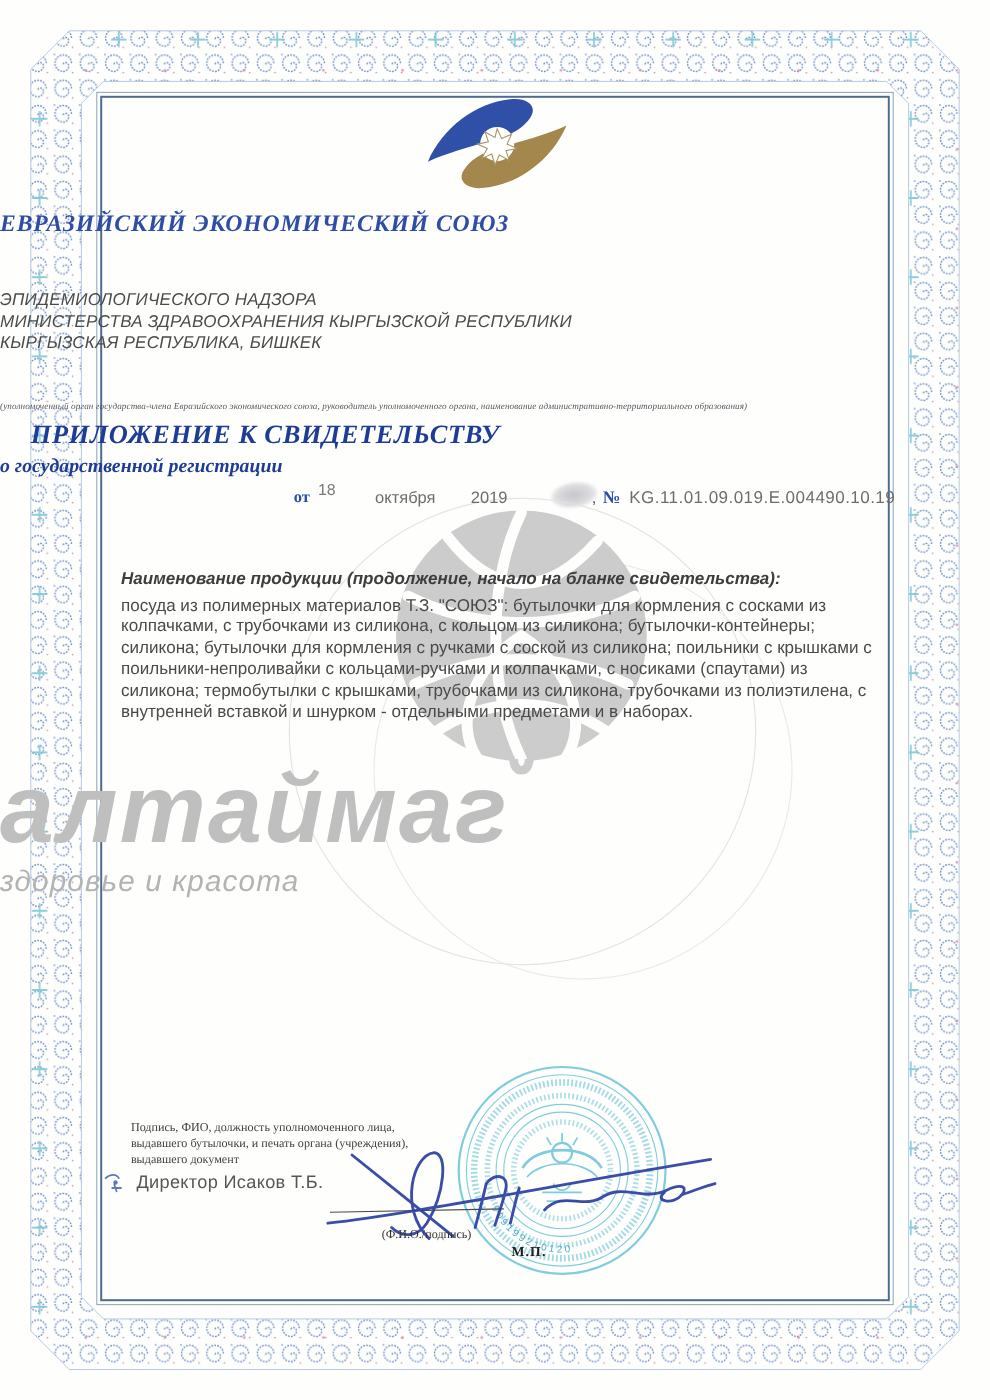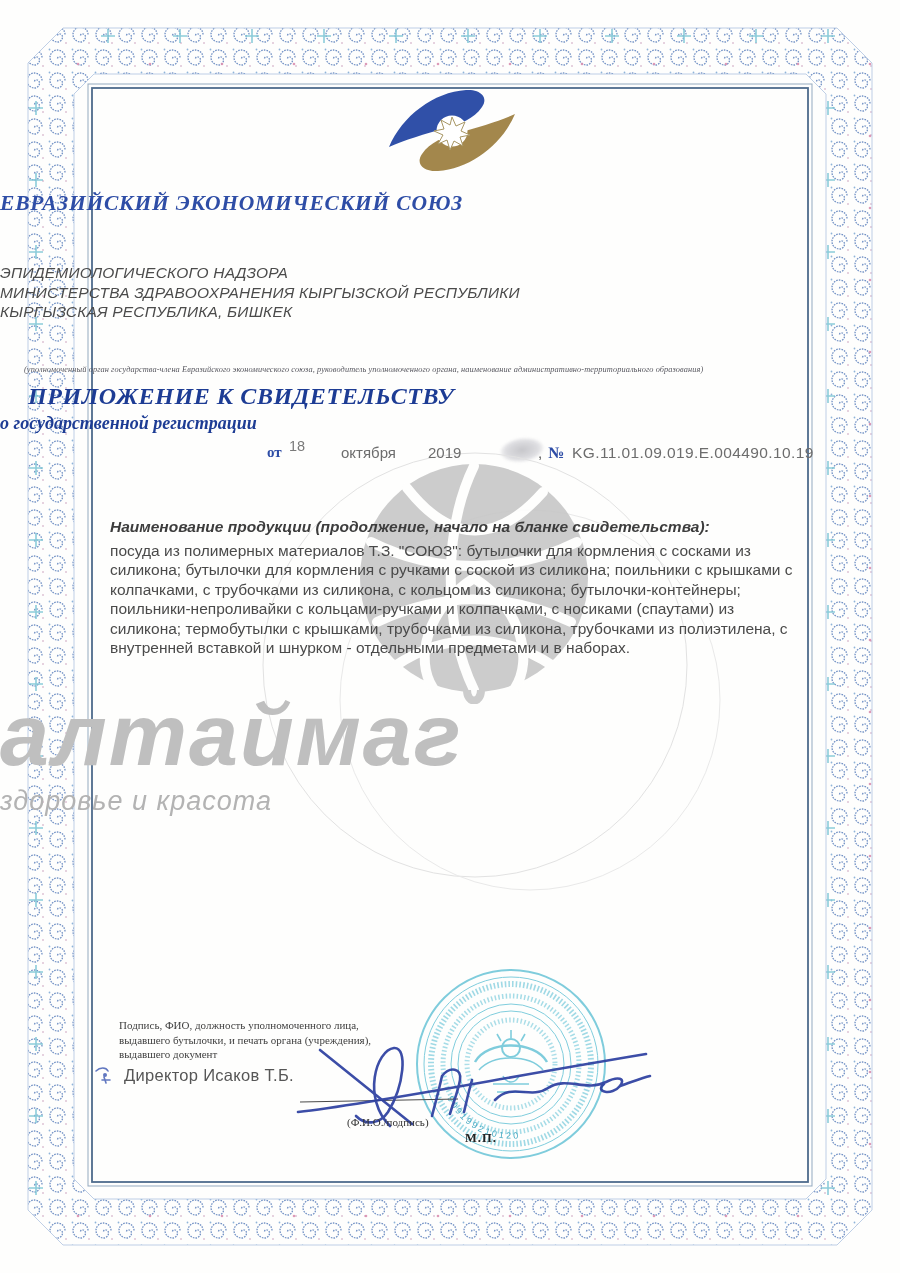--- a/index.html
+++ b/index.html
@@ -5,21 +5,21 @@
   html,body{margin:0;padding:0;background:#e8e8e8;}
   .page{position:relative;width:900px;height:1273px;background:#fefefd;overflow:hidden;
         font-family:"Liberation Sans",sans-serif;margin:0 auto;}
   .abs{position:absolute;}
   .ctr{left:0;right:0;font-style:italic;}
   .nowrap{white-space:nowrap;}
   
   .union-title{top:191px;font-family:"Liberation Serif",serif;font-weight:bold;
                font-size:21.5px;color:#2e4da6;letter-spacing:0.8px;}
   .dept{top:263px;font-size:15.5px;line-height:19.5px;color:#4b4b4b;letter-spacing:0.2px;}
-  .authority-note{top:365px;font-family:"Liberation Serif",serif;font-size:8.3px;color:#56565e;letter-spacing:0.1px;margin-left:24px;}
+  .authority-note{top:365px;font-family:"Liberation Serif",serif;font-size:8.3px;color:#56565e;letter-spacing:0.1px;}
   .doc-title{top:383px;font-family:"Liberation Serif",serif;font-weight:bold;font-size:24px;
              color:#1d3c94;letter-spacing:0.6px;padding-left:28px;}
   .doc-subtitle{top:413px;font-family:"Liberation Serif",serif;font-weight:bold;font-size:18px;color:#1d3c94;}
   
   .iss{top:444px;font-size:15px;color:#6d6d6d;}
   .iss-blue{font-family:"Liberation Serif",serif;font-weight:bold;color:#2e4da6;}
   .smudge{top:438px;left:500px;width:44px;height:24px;border-radius:50%;
           background:radial-gradient(ellipse at center,#9a9aa2 0%,#c5c5cc 55%,transparent 75%);
           opacity:.55;filter:blur(1.2px);transform:rotate(-8deg);}
   
@@ -111,22 +111,22 @@
         <path d="M119 118 C70 150 60 200 78 228"></path>
         <path d="M119 118 C168 150 178 200 160 228"></path>
       </g>
       <path d="M112 230 C112 244 126 244 126 230" stroke="#c8c8c8" stroke-width="8" fill="none"></path>
     </g>
   </svg>
 
   <div class="abs prod-head z2 nowrap">Наименование продукции (продолжение, начало на бланке свидетельства):</div>
   <div class="abs prod-body z2">
     <div class="nowrap">посуда из полимерных материалов Т.З. "СОЮЗ": бутылочки для кормления с сосками из</div>
+    <div class="nowrap">колпачками, с трубочками из силикона, с кольцом из силикона; бутылочки-контейнеры;</div>
     <div class="nowrap">силикона; бутылочки для кормления с ручками с соской из силикона; поильники с крышками с</div>
-    <div class="nowrap">колпачками, с трубочками из силикона, с кольцом из силикона; бутылочки-контейнеры;</div>
     <div class="nowrap">поильники-непроливайки с кольцами-ручками и колпачками, с носиками (спаутами) из</div>
     <div class="nowrap">силикона; термобутылки с крышками, трубочками из силикона, трубочками из полиэтилена, с</div>
     <div class="nowrap">внутренней вставкой и шнурком - отдельными предметами и в наборах.</div>
   </div>
 
   <div class="abs ctr wm-brand z1 nowrap">алтаймаг</div>
   <div class="abs ctr wm-tagline z1 nowrap">здоровье и красота</div>
 
   <div class="abs foot-note z2">
     <div class="nowrap">Подпись, ФИО, должность уполномоченного лица,</div>

